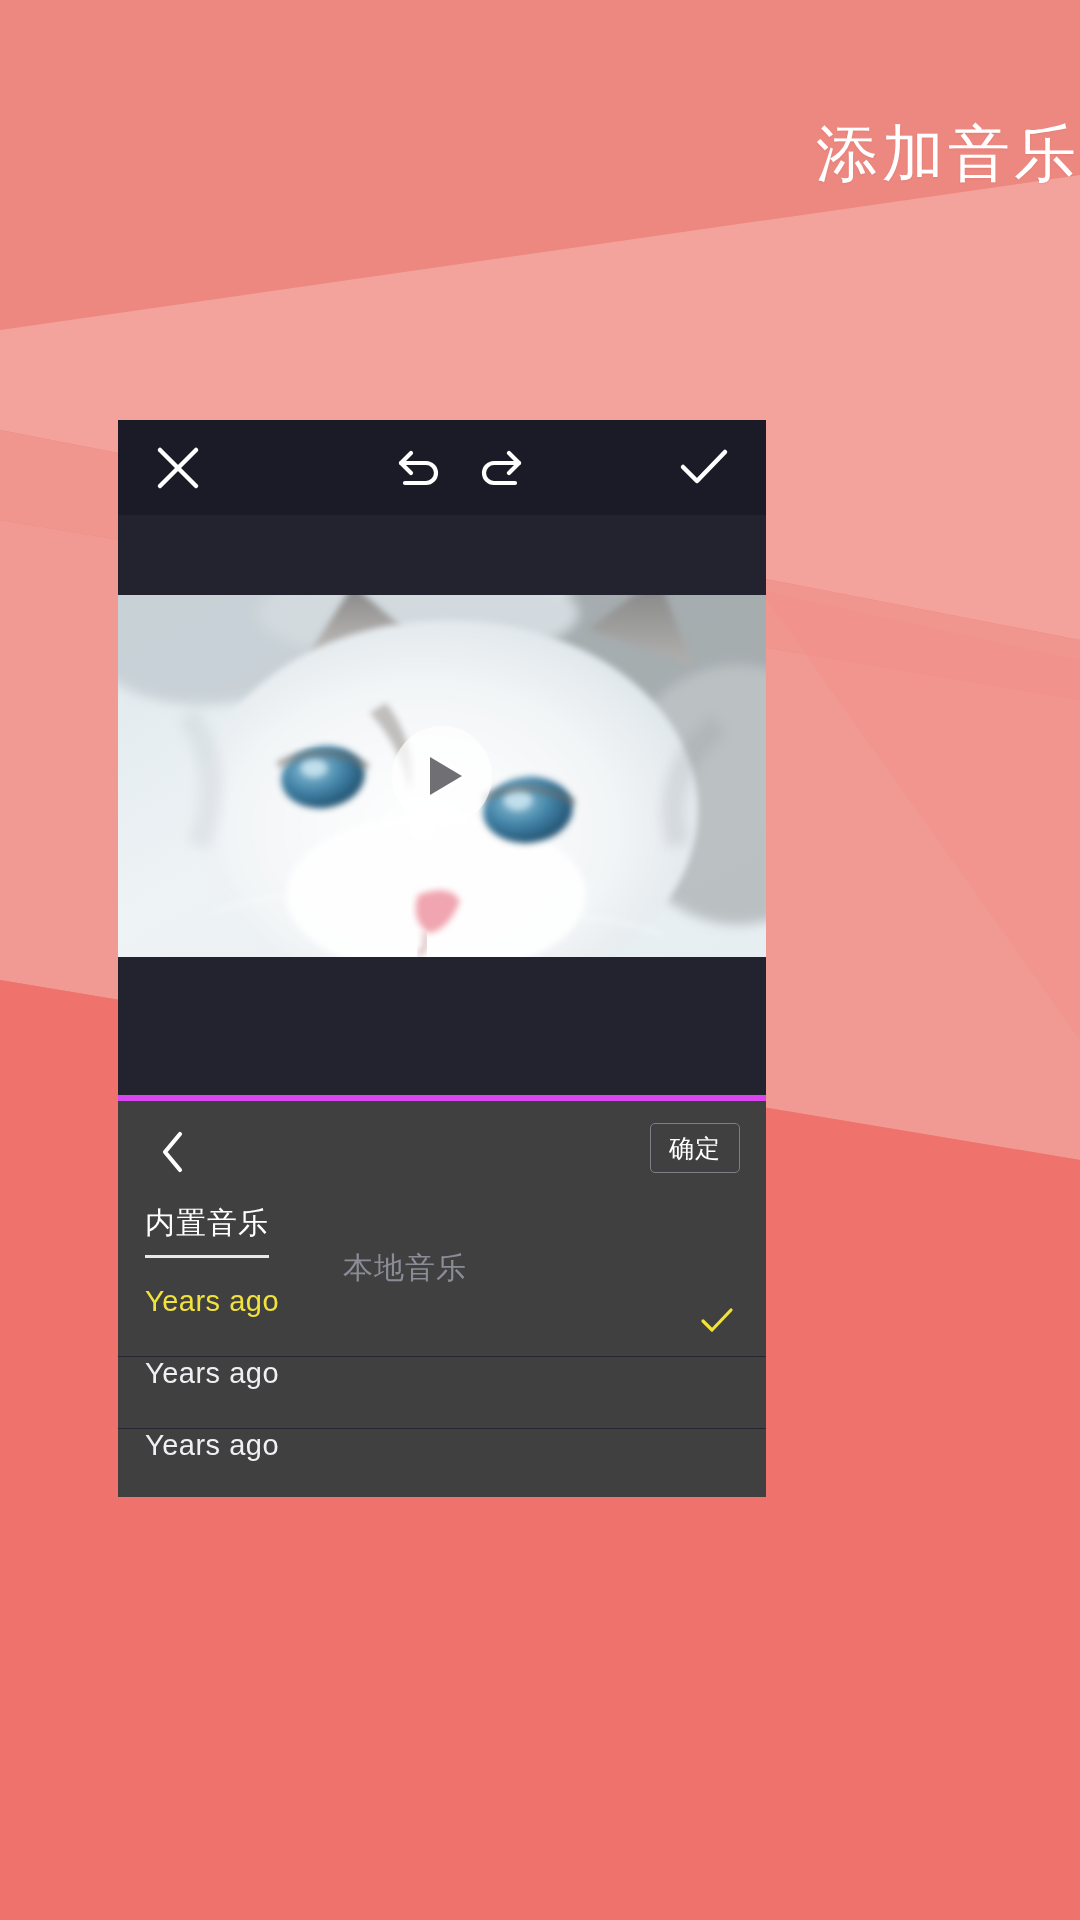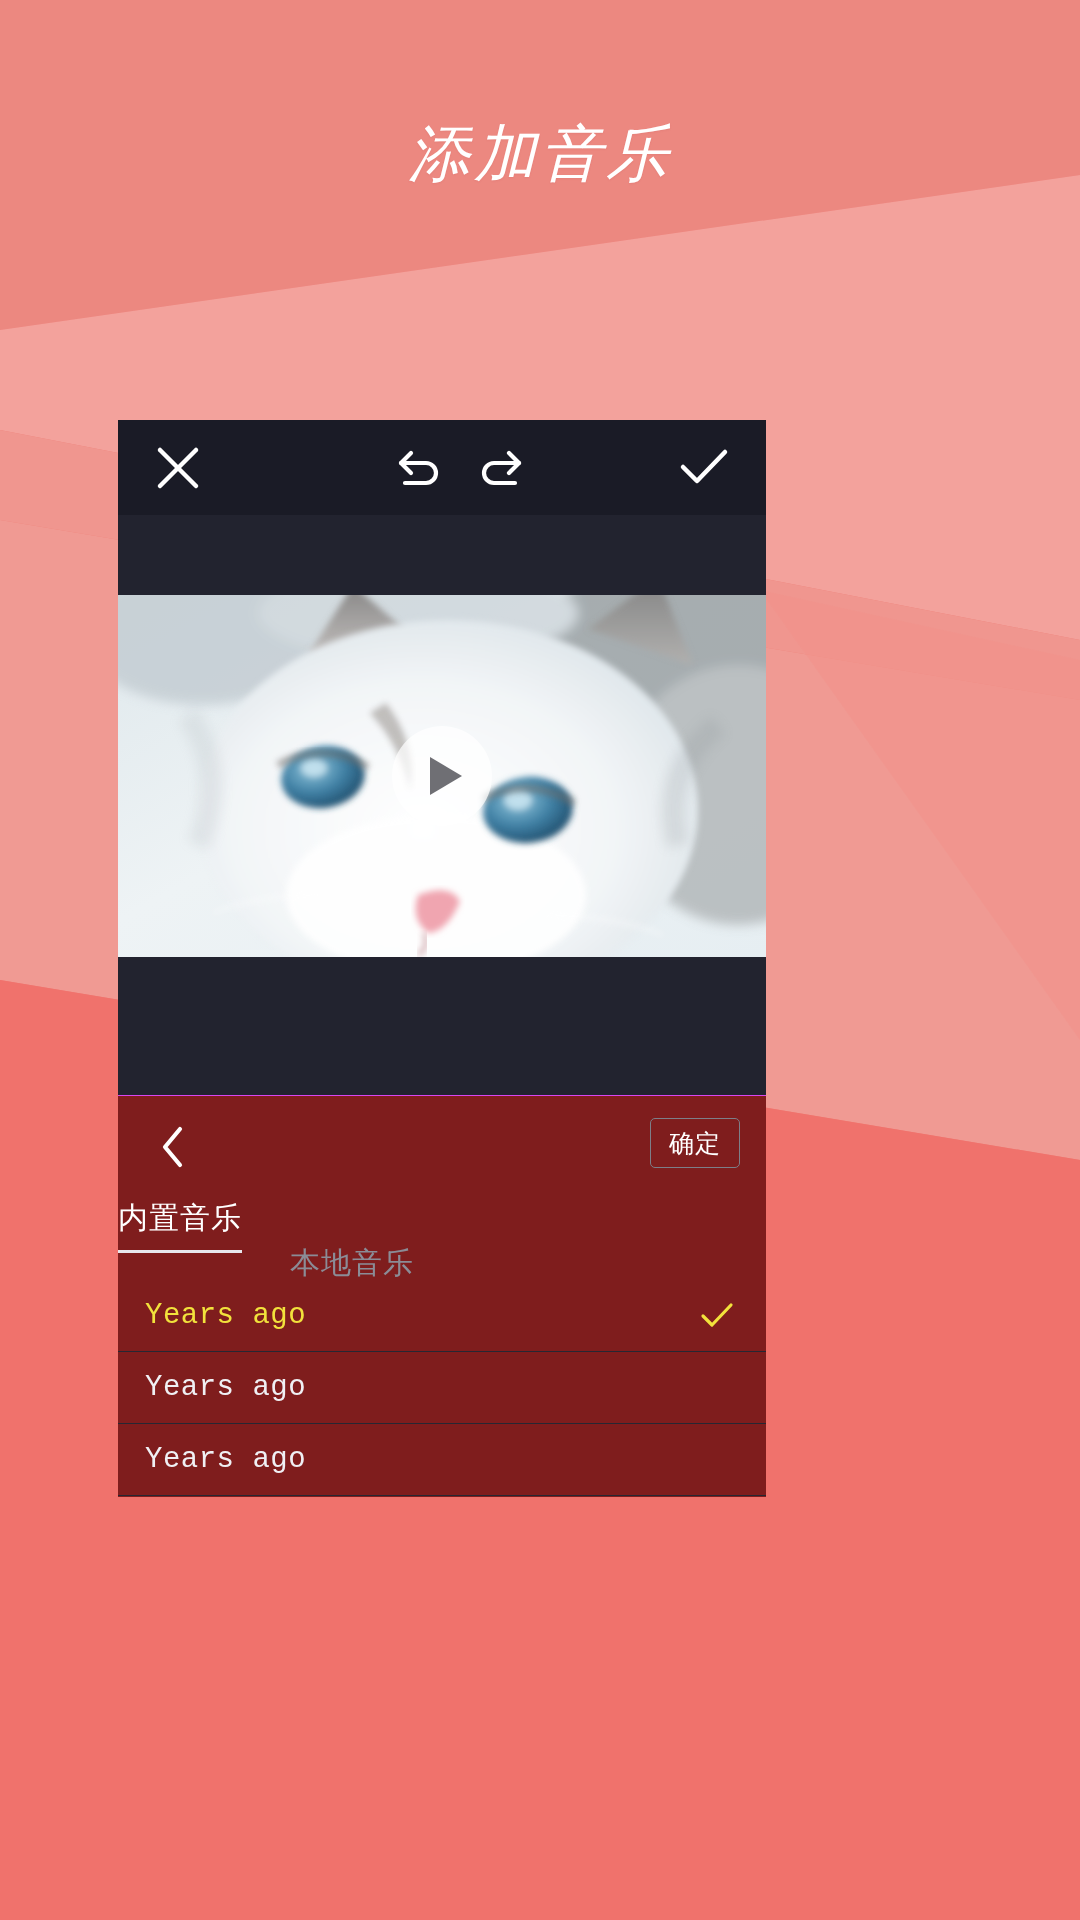--- a/index.html
+++ b/index.html
@@ -10,23 +10,22 @@
     position:relative;
   }
 
   
   #bg { position:absolute; inset:0; overflow:hidden; z-index:0; }
   #bg svg { display:block; width:1080px; height:1920px; }
 
   
   #headline {
     position:absolute; top:108px; left:0; width:1080px;
-    text-align:center; z-index:5;
+    text-align:right; z-index:5;
     color:#ffffff;
-    font-style:italic;
   }
   #headline .line {
     font-size:62px;
     line-height:92px;
     font-weight:400;
     letter-spacing:4px;
     text-shadow:0 1px 2px rgba(180,70,70,.12);
   }
 
   
@@ -74,23 +73,22 @@
     width:0; height:0;
     border-left:32px solid #6f6f74;
     border-top:19px solid transparent;
     border-bottom:19px solid transparent;
     margin-left:8px;
   }
   #letterbox-bottom { height:138px; background:#22232f; }
 
   
   #music-sheet {
-    background:#7f1d1d;
-    border-top:1px solid #d946ef;
-    font-family:Liberation Mono, monospace;
+    background:#404040;
+    border-top:6px solid #d946ef;
   }
   #sheet-header {
     position:relative;
     height:102px;
   }
   #back-btn {
     position:absolute; left:22px; top:18px;
     width:66px; height:66px;
     display:flex; align-items:center; justify-content:center;
   }
@@ -103,22 +101,23 @@
     color:#ffffff;
     font-size:25px;
     display:flex; align-items:center; justify-content:center;
     background:transparent;
     letter-spacing:1px;
   }
 
   #tabs {
     position:relative;
     height:82px;
+    padding-left:27px;
     display:flex; align-items:flex-start;
-    gap:48px;
+    gap:74px;
   }
   .tab {
     position:relative;
     font-size:30px;
     padding-bottom:14px;
     letter-spacing:1px;
   }
   .tab.active { color:#ffffff; }
   .tab.inactive { color:#8b8c96;margin-top:45px; }
   .tab.active::after {
@@ -126,21 +125,21 @@
     position:absolute;
     left:0; right:0; bottom:0;
     height:3px;
     background:#e7e7ec;
   }
 
   #song-list { }
   .song-row {
     position:relative;
     height:72px;
-    display:flex; align-items:center;
+    display:flex; align-items:flex-start;
     padding:0 24px 0 27px;
     border-bottom:1px solid #262733;
   }
   .song-row .song-name {
     font-size:29px;
     letter-spacing:.5px;
   }
   .song-row.selected .song-name { color:#f2e23c; }
   .song-row .song-name { color:#f0f0f4; }
   .song-row .song-check {

